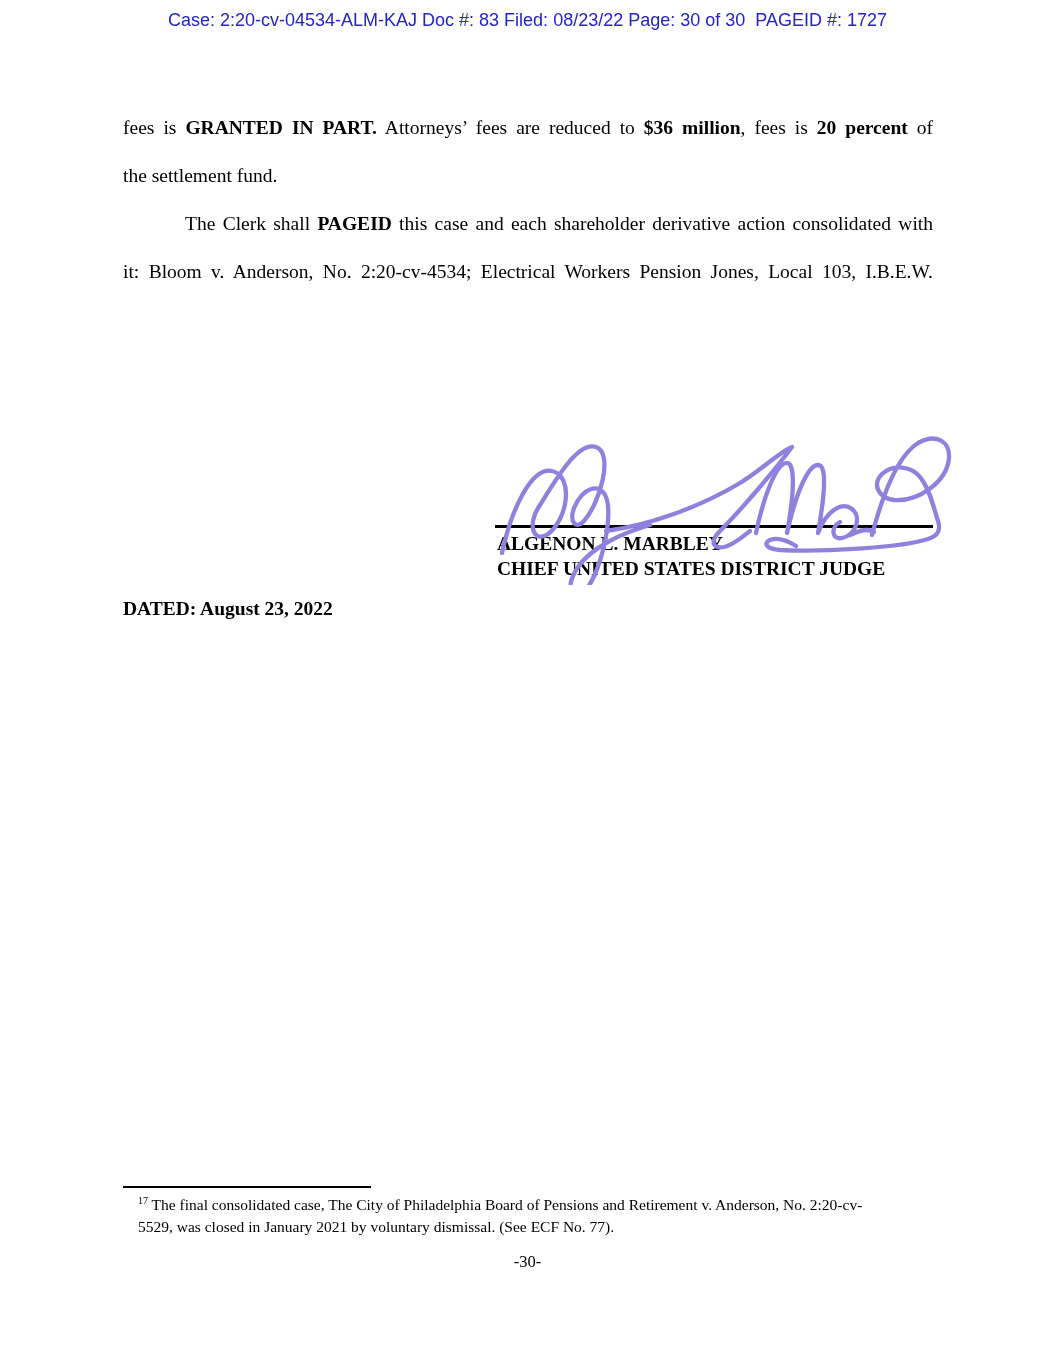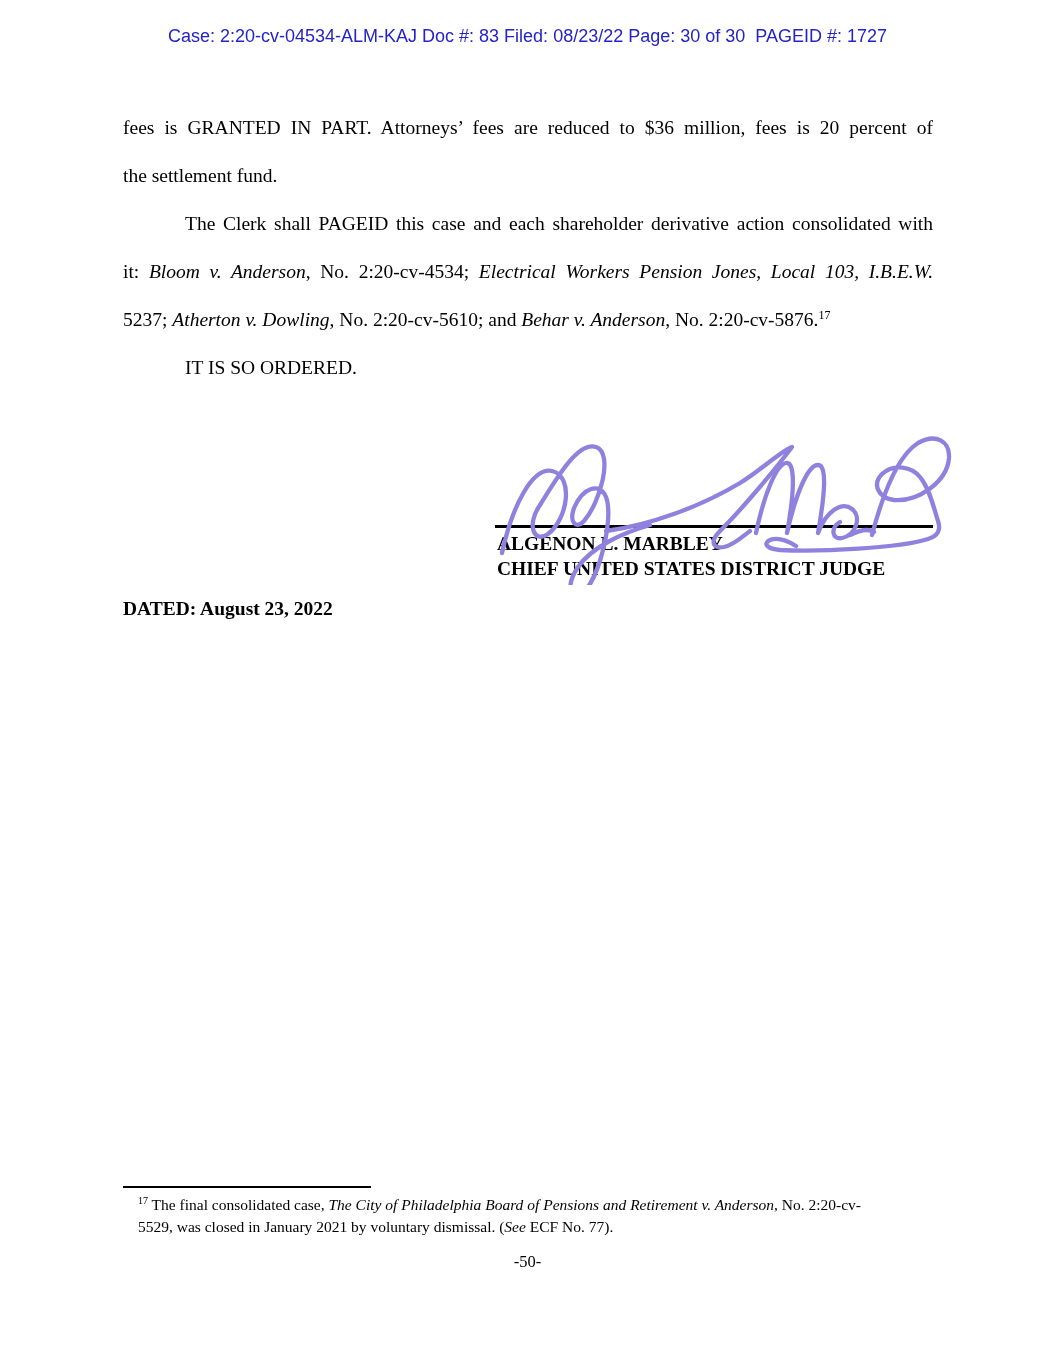--- a/index.html
+++ b/index.html
@@ -6,42 +6,42 @@
   .page{
     position:relative;
     width:1055px;height:1365px;
     background:#ffffff;
     margin:0 auto;
     overflow:hidden;
     font-family:"Liberation Serif", serif;
     color:#000;
   }
   .case-header{
-    position:absolute;top:26px;left:0;width:100%;
+    position:absolute;top:10px;left:0;width:100%;
     text-align:center;
     font-family:"Liberation Sans", sans-serif;
     font-size:18px;
     color:#2323c8;
     white-space:pre;
   }
   .body-text{
     position:absolute;top:104px;left:123px;width:810px;
     font-size:19.5px;
   }
   .bline{
     height:48px;line-height:48px;
     overflow:hidden;
     text-align:justify;
     text-align-last:justify;
     white-space:pre-wrap;
   }
   .bline.last{text-align:center;text-align-last:left;}
   .bline.indent{padding-left:62px;}
-  .b{font-weight:normal;}
-  .i{font-style:italic;}
+  .b{font-weight:bold;}
+  .i{}
   sup{font-size:12px;line-height:0;}
   .sig-svg{
     position:absolute;left:488px;top:433px;
     width:465px;height:152px;
     z-index:3;
     pointer-events:none;
   }
   .sig-line{
     position:absolute;left:495px;top:525px;
     width:438px;height:0;
@@ -86,23 +86,21 @@
 
     <div class="bline"><span>fees is </span><span class="b">GRANTED IN PART.</span><span> Attorneys’ fees are reduced to </span><span class="b">$36 million</span><span>, fees is </span><span class="b">20 percent</span><span> of</span></div>
 
     <div class="bline last">the settlement fund.</div>
 
     <div class="bline indent"><span>The Clerk shall </span><span class="b">PAGEID</span><span> this case and each shareholder derivative action consolidated with</span></div>
 
     <div class="bline"><span>it: </span><span class="i">Bloom v. Anderson</span><span>, No. 2:20-cv-4534; </span><span class="i">Electrical Workers Pension Jones, Local 103, I.B.E.W.</span></div>
 
 
-    <div class="bline last"><span>5237; </span><span class="i">Atherton v. Dowling</span><span>, No. 2:20-cv-5610; and </span><span class="i">Behar v. Anderson</span><span>, No. 2:20-cv-5876.</span><sup>17</sup></div>
 
-    <div class="bline last indent b">IT IS SO ORDERED.</div>
 
   </div>
 
   <svg class="sig-svg" viewBox="0 0 465 152" xmlns="http://www.w3.org/2000/svg">
     <g fill="none" stroke="#9181DF" stroke-width="4.3" stroke-linecap="round" stroke-linejoin="round">
       <path d="M 14 120 C 24 74 44 34 64 38 C 86 43 80 86 60 101 C 46 111 38 92 52 72 C 68 46 90 8 108 14 C 126 20 112 70 96 88 C 88 97 81 89 86 75 C 95 54 112 49 118 64 C 126 84 112 144 95 160 C 84 170 76 155 90 134 C 104 114 134 100 162 92"></path>
       <path d="M 118 98 C 162 92 212 74 252 50 C 272 38 290 20 304 14 C 286 38 254 76 232 98 C 222 108 224 116 236 114 C 246 112 254 104 262 98"></path>
       <path d="M 268 100 C 276 62 288 32 298 30 C 308 28 306 62 299 100 C 308 60 320 32 330 32 C 340 32 336 66 330 100 C 338 78 354 68 364 76 C 374 84 368 102 354 105 C 344 107 342 95 352 89 M 362 102 C 372 97 380 95 386 99"></path>
       <path d="M 384 102 C 394 64 408 24 430 10 C 448 0 462 8 461 25 C 459 49 430 69 406 67 C 390 65 384 51 394 41 C 406 30 424 34 432 44 C 442 56 446 76 450 88 C 453 97 450 103 440 106 C 412 115 332 119 292 117 C 280 116 274 111 282 107 C 290 104 300 108 308 113"></path>
     </g>
@@ -117,15 +115,15 @@
 
   <div class="dated">DATED: August 23, 2022</div>
 
   <div class="fn-sep"></div>
 
   <div class="footnote">
     <div><sup>17</sup><span> The final consolidated case, </span><span class="i">The City of Philadelphia Board of Pensions and Retirement v. Anderson</span><span>, No. 2:20-cv-</span></div>
     <div><span>5529, was closed in January 2021 by voluntary dismissal. (</span><span class="i">See</span><span> ECF No. 77).</span></div>
   </div>
 
-  <div class="page-number">-50-</div>
+  <div class="page-number">-30-</div>
 
 </div>
 
 </body></html>

